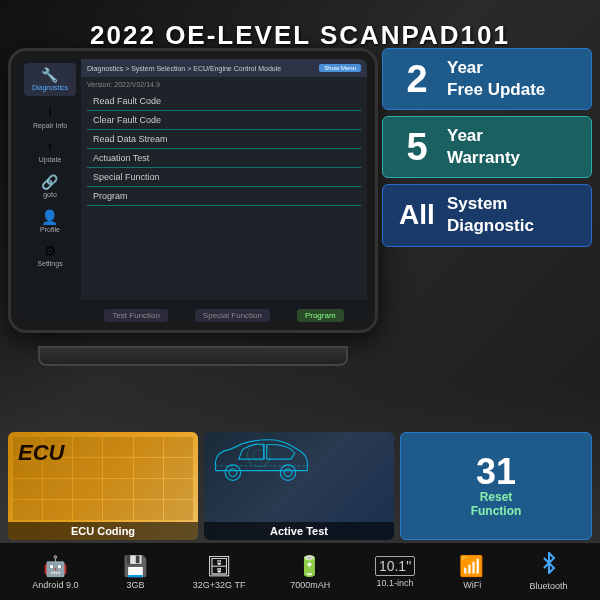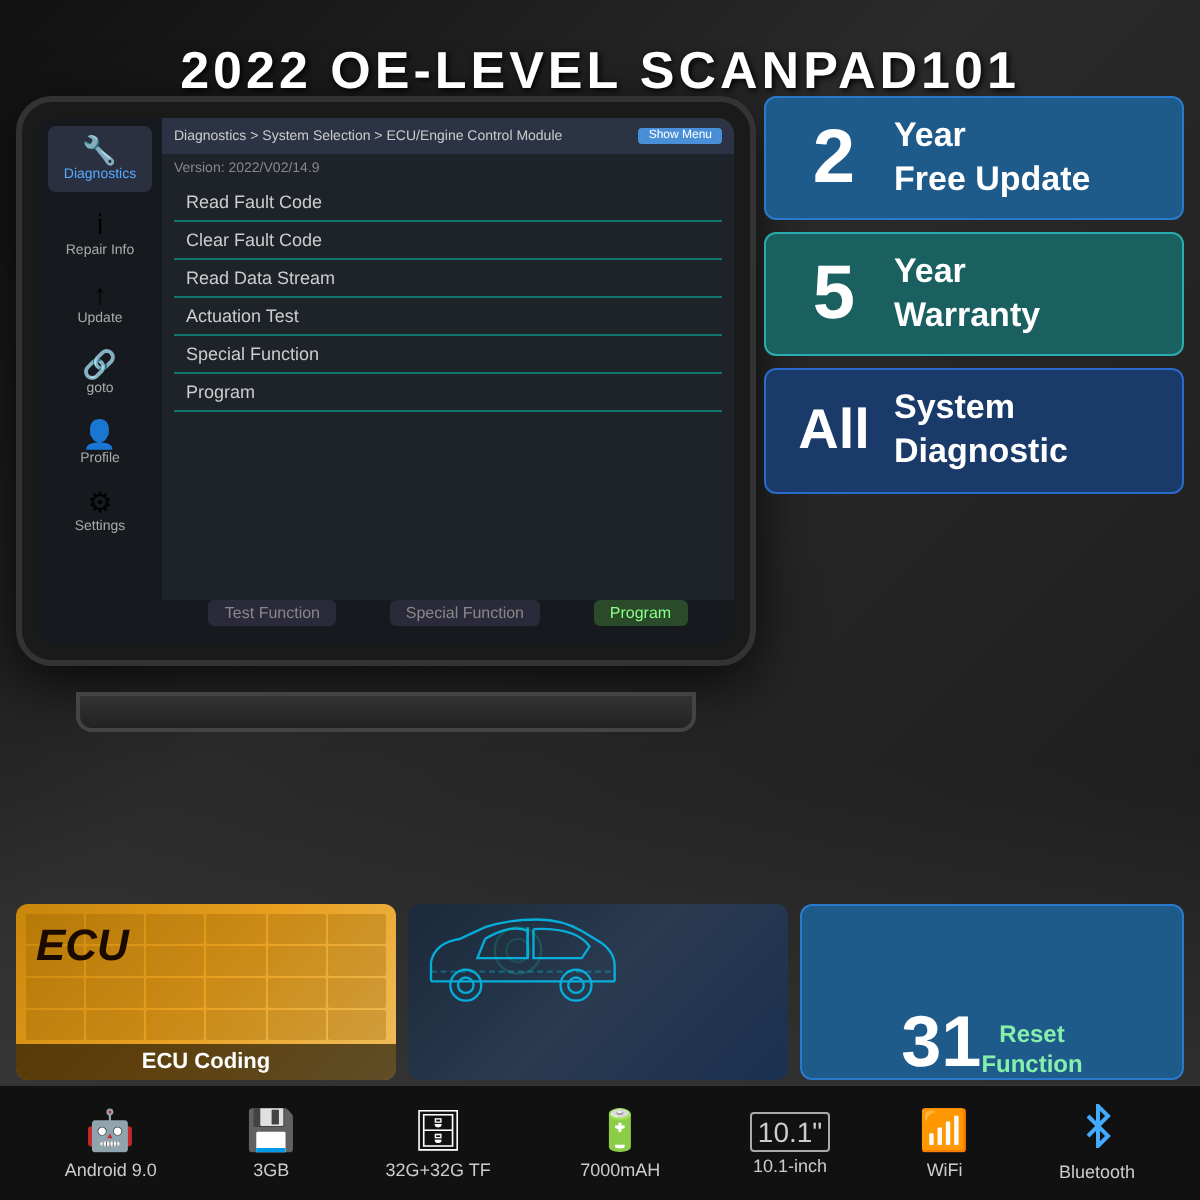--- a/index.html
+++ b/index.html
@@ -144,21 +144,21 @@
       padding: 4px 6px;
       border-bottom: 1px solid #0f766e;
       font-size: 9px;
       color: #ccc;
       cursor: pointer;
     }
     .tablet-bottombar {
       background: #16191e;
       height: 22px;
       display: flex;
-      align-items: flex-start;
+      align-items: flex-end;
       justify-content: space-around;
       padding: 0 10px;
     }
     .bottom-btn {
       font-size: 8px;
       color: #888;
       background: #2a2a3a;
       padding: 2px 8px;
       border-radius: 3px;
     }
@@ -221,35 +221,35 @@
       right: 8px;
       display: flex;
       gap: 6px;
       z-index: 5;
     }
     .feat-card {
       flex: 1;
       border-radius: 6px;
       overflow: hidden;
       position: relative;
-      height: 88px;
+      height: 108px;
     }
     .feat-card-ecu {
       background: linear-gradient(135deg, #c8860a, #e8a020, #f0c060);
     }
     .feat-card-active {
       background: linear-gradient(135deg, #1a2a3a, #2a3a50, #1a3050);
     }
     .feat-card-reset {
       background: #1e5a8a;
       border: 1px solid #2a7acc;
       display: flex;
-      flex-direction: row;
+      flex-direction: column;
       justify-content: center;
-      align-items: flex-end;
+      align-items: center;
     }
     .feat-card-label {
       position: absolute;
       bottom: 0;
       left: 0; right: 0;
       background: rgba(0,0,0,0.6);
       color: white;
       font-size: 11px;
       font-weight: 700;
       text-align: center;
@@ -455,20 +455,21 @@
         <path d="M38,18 L34,28 L60,28 L60,14 Q52,10 38,18"></path>
         <path d="M63,13 L63,28 L88,28 L92,22 Q85,12 63,13"></path>
 
         <line x1="60" y1="12" x2="60" y2="28"></line>
         <line x1="10" y1="35" x2="105" y2="35" stroke-dasharray="3,2" opacity="0.4"></line>
 
         <circle cx="55" cy="24" r="12" stroke="#00ffcc" opacity="0.2"></circle>
         <circle cx="55" cy="24" r="6" stroke="#00ffcc" opacity="0.15"></circle>
       </g>
     </svg>
+    <div class="feat-card-label">Active Test</div>
   </div>
 
   <div class="feat-card feat-card-reset">
     <span class="reset-num">31</span>
     <span class="reset-text">Reset<br>Function</span>
   </div>
 </div>
 
 <div class="specs-bar">
   <div class="spec-item">

